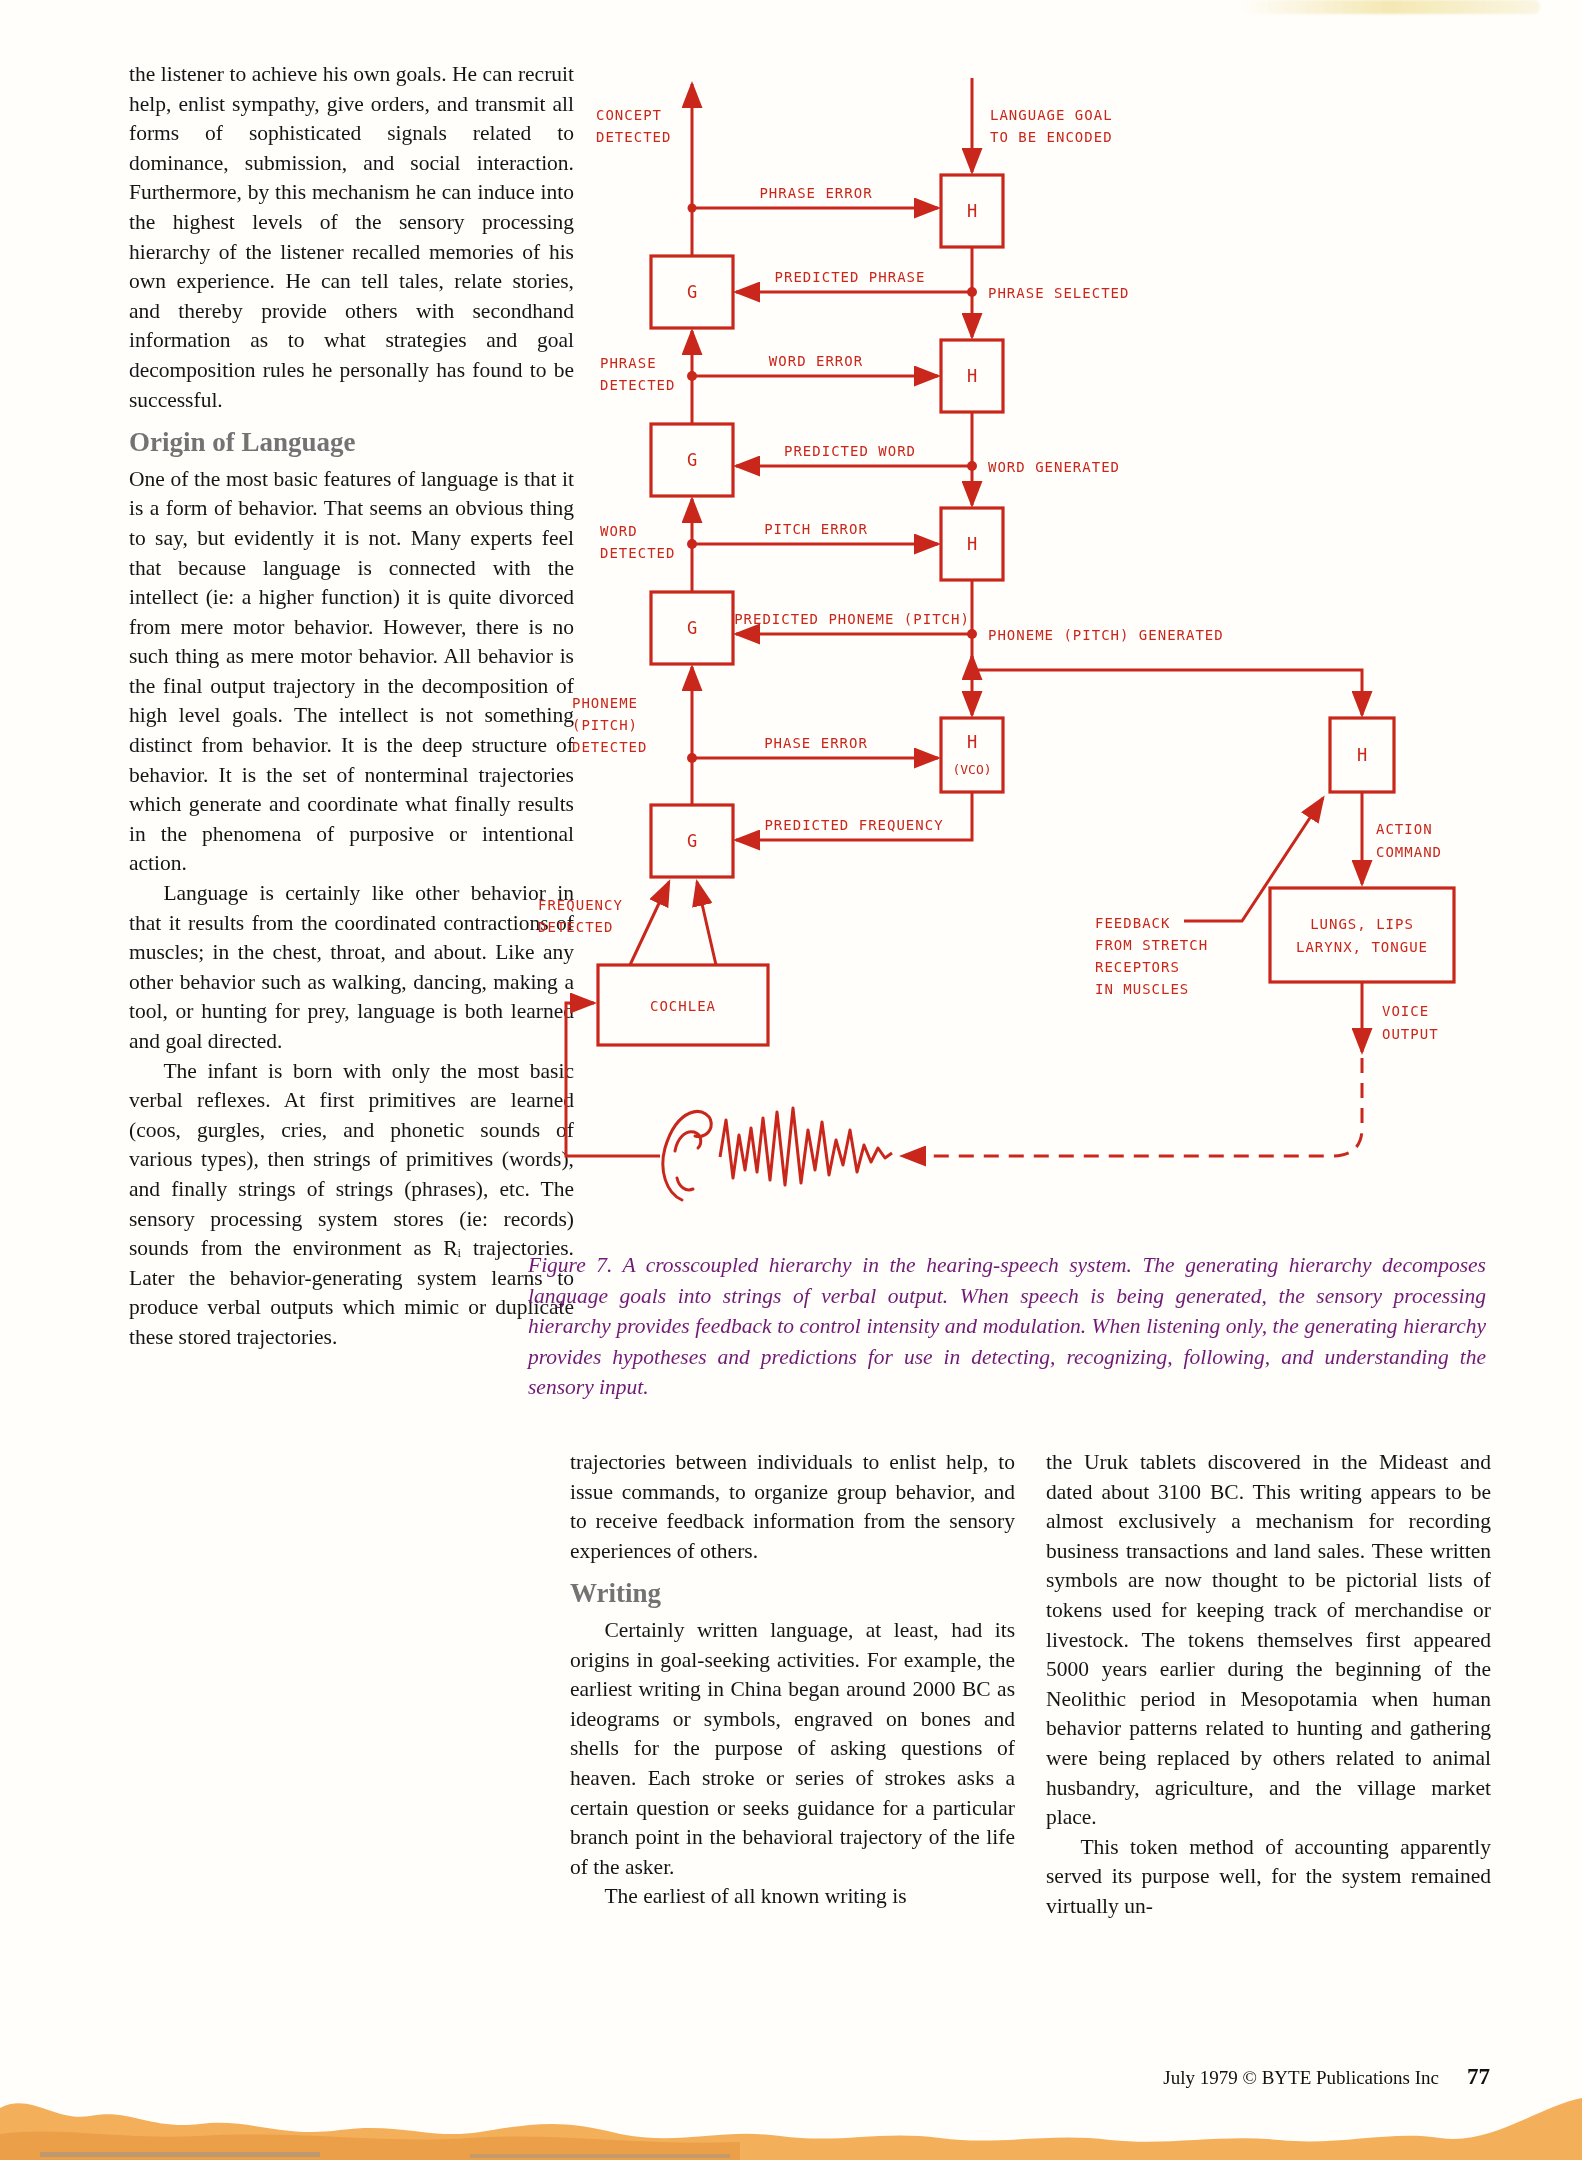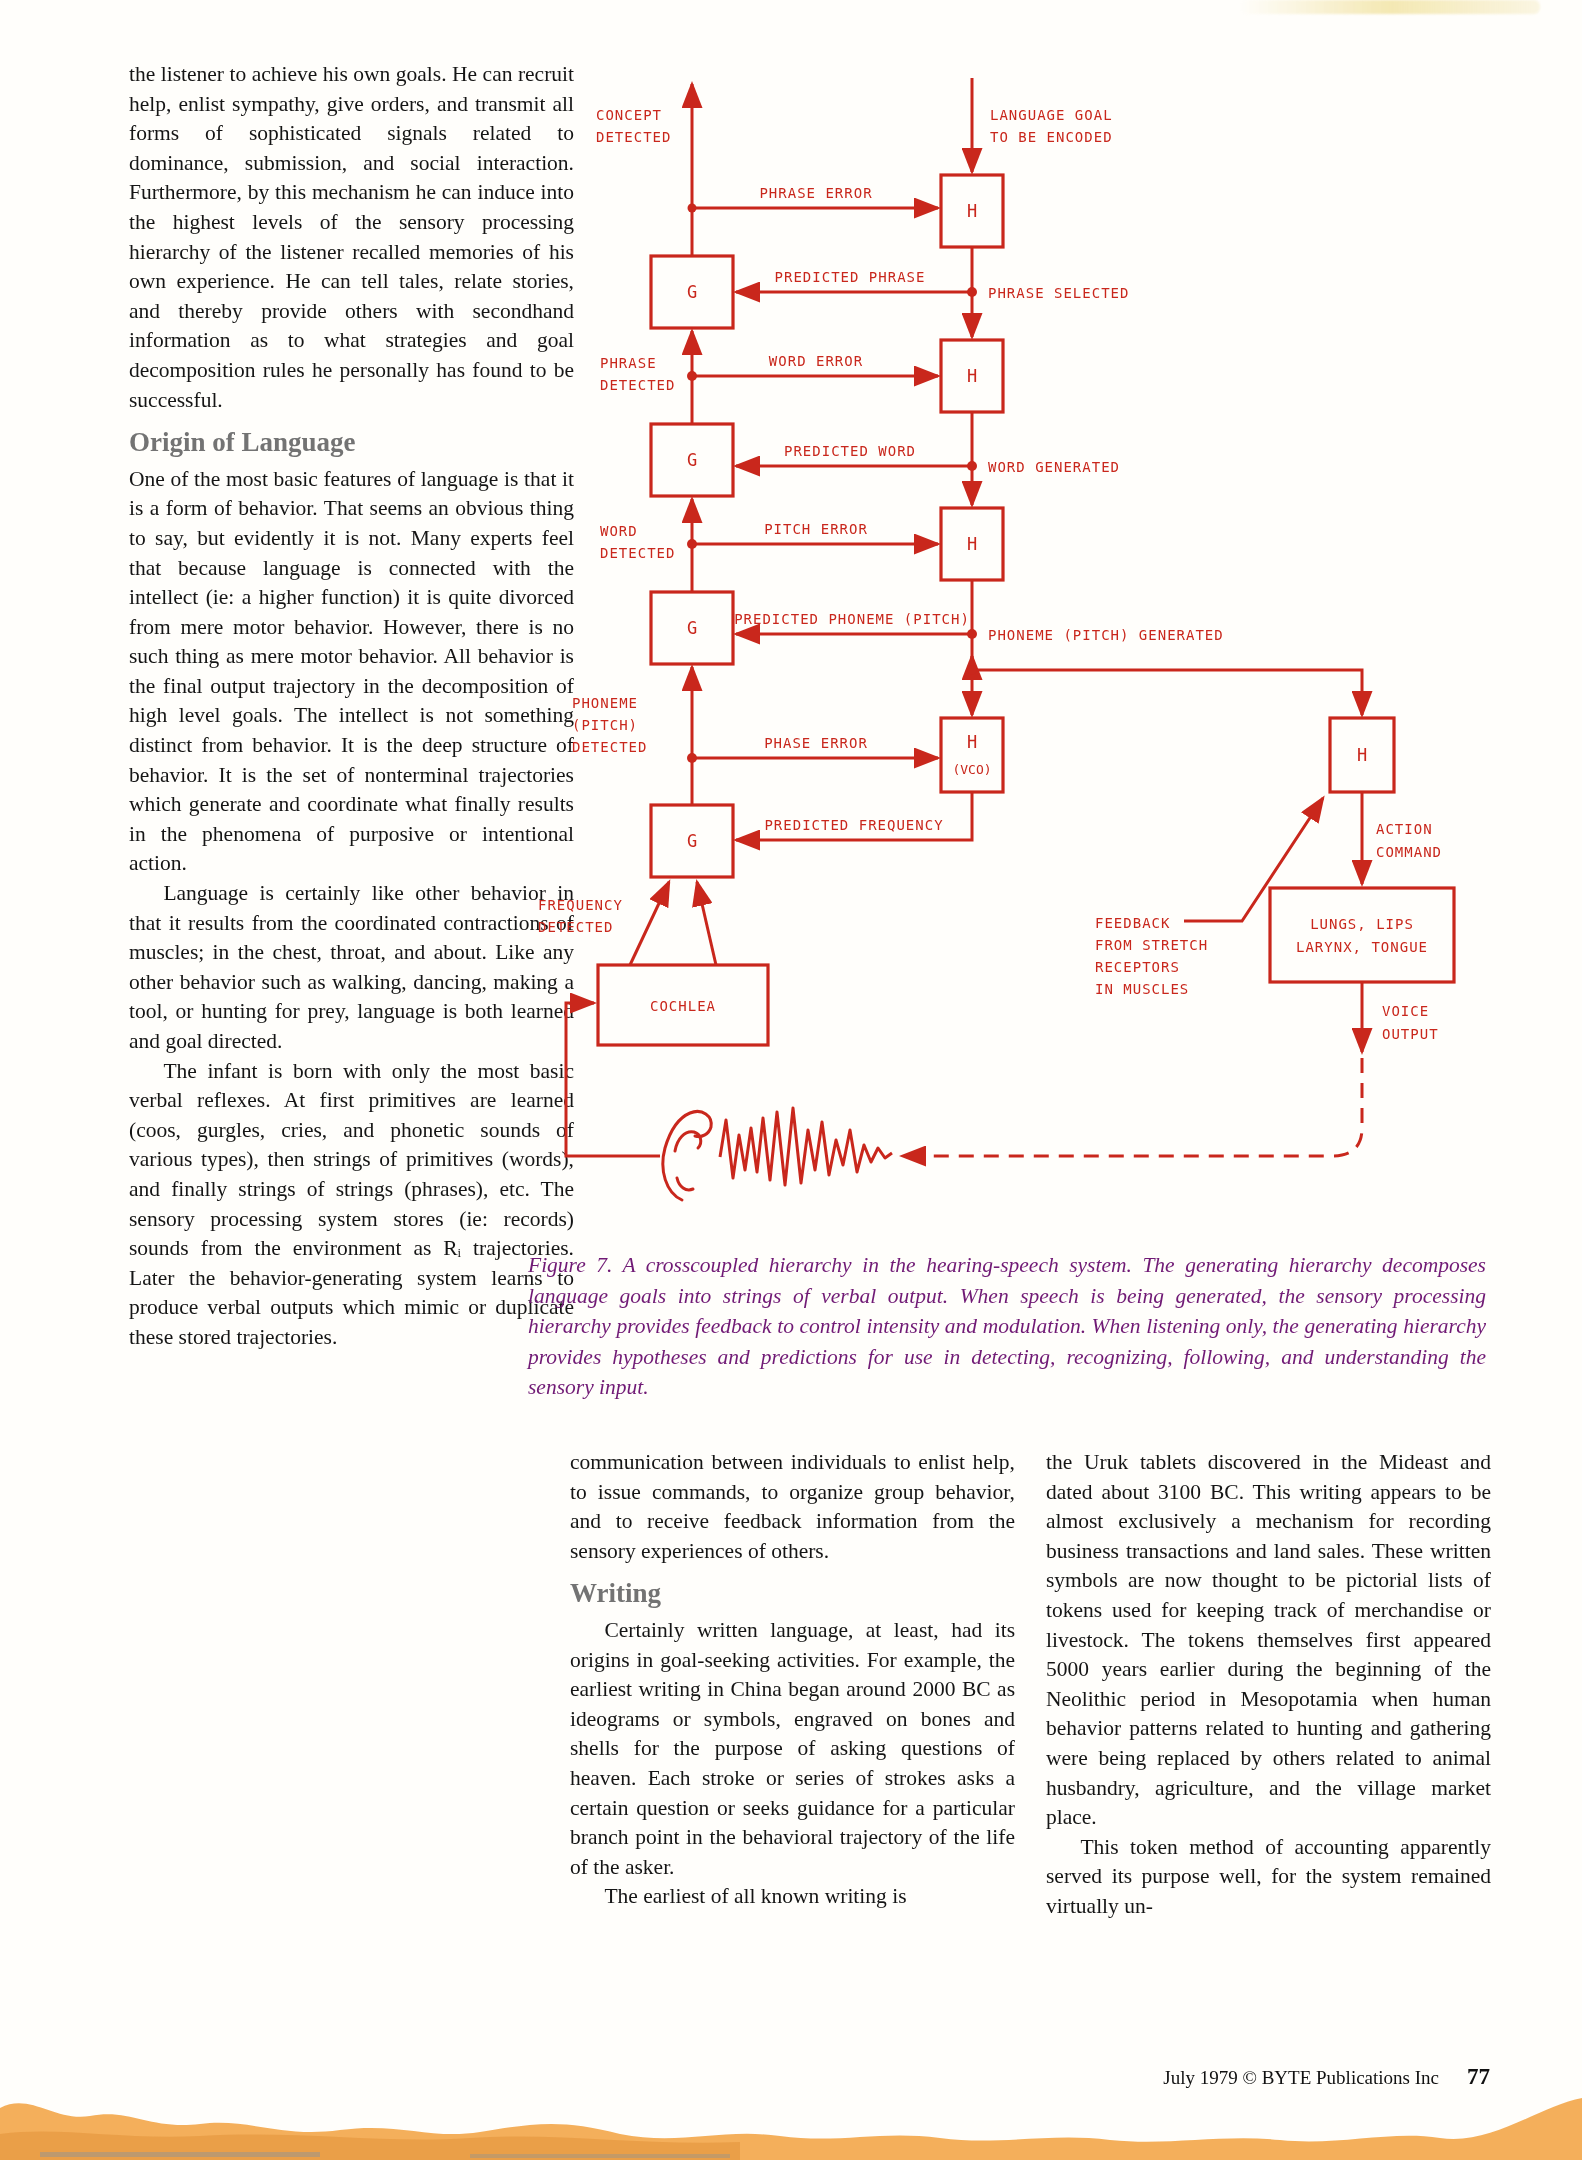--- a/index.html
+++ b/index.html
@@ -158,21 +158,21 @@
     <path d="M155,1101 C157,1089 165,1080 174,1082 C181,1084 183,1093 178,1098"></path>
     <path d="M157,1128 C159,1137 166,1142 173,1139"></path>
   </g>
 
   <polyline fill="none" stroke="#c9271c" stroke-width="3" stroke-linejoin="round" points="200,1107 206,1070 213,1128 219,1085 225,1120 231,1078 237,1122 243,1068 250,1130 257,1062 265,1135 273,1058 281,1133 288,1080 295,1120 302,1072 309,1125 316,1090 323,1115 330,1080 337,1122 344,1095 351,1112 358,1098 365,1108 372,1103"></polyline>
 </svg>
 
 <div id="caption">Figure 7. A crosscoupled hierarchy in the hearing-speech system. The generating hierarchy decomposes language goals into strings of verbal output. When speech is being generated, the sensory processing hierarchy provides feedback to control intensity and modulation. When listening only, the generating hierarchy provides hypotheses and predictions for use in detecting, recognizing, following, and understanding the sensory input.</div>
 
 <div id="col2" class="col">
-  <p>communication between individuals to enlist help, to issue commands, to organize group behavior, and to receive feedback information from the sensory experiences of others.</p>
+  <p>trajectories between individuals to enlist help, to issue commands, to organize group behavior, and to receive feedback information from the sensory experiences of others.</p>
   <div class="head">Writing</div>
   <p class="ind">Certainly written language, at least, had its origins in goal-seeking activities. For example, the earliest writing in China began around 2000 BC as ideograms or symbols, engraved on bones and shells for the purpose of asking questions of heaven. Each stroke or series of strokes asks a certain question or seeks guidance for a particular branch point in the behavioral trajectory of the life of the asker.</p>
   <p class="ind">The earliest of all known writing is</p>
 </div>
 
 <div id="col3" class="col">
   <p>the Uruk tablets discovered in the Mideast and dated about 3100 BC. This writing appears to be almost exclusively a mechanism for recording business transactions and land sales. These written symbols are now thought to be pictorial lists of tokens used for keeping track of merchandise or livestock. The tokens themselves first appeared 5000 years earlier during the beginning of the Neolithic period in Mesopotamia when human behavior patterns related to hunting and gathering were being replaced by others related to animal husbandry, agriculture, and the village market place.</p>
   <p class="ind">This token method of accounting apparently served its purpose well, for the system remained virtually un-</p>
 </div>
 

